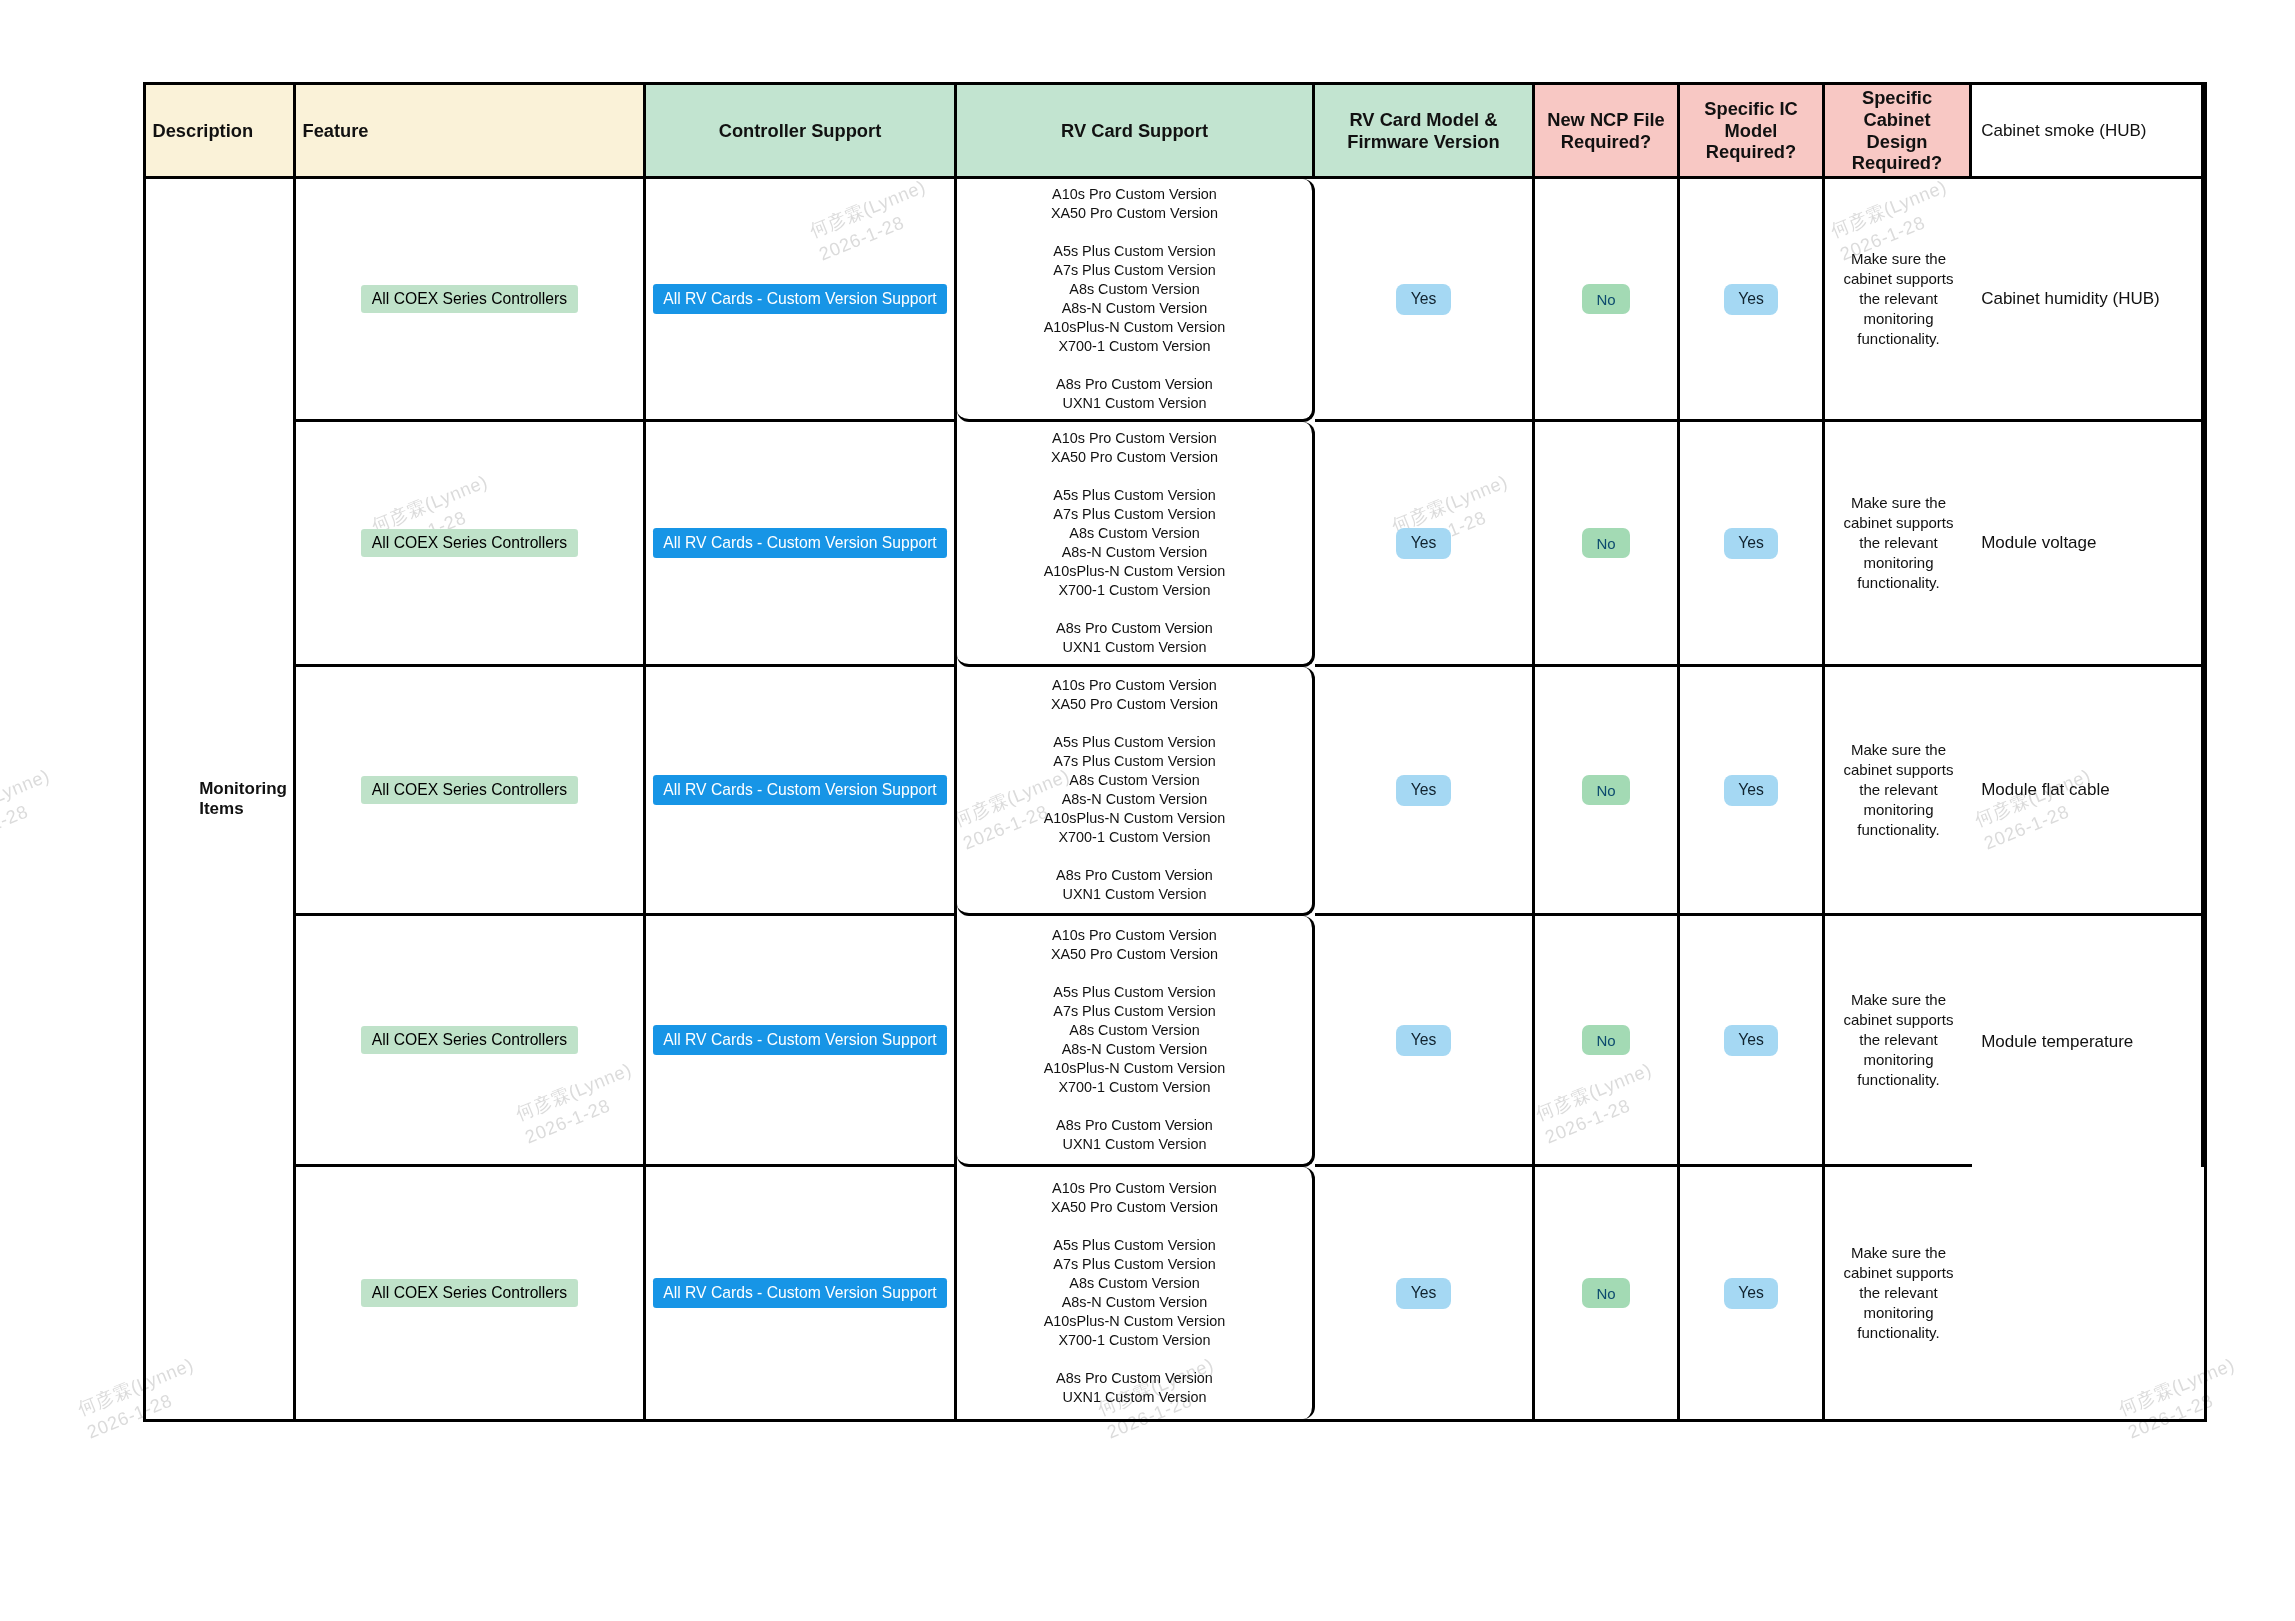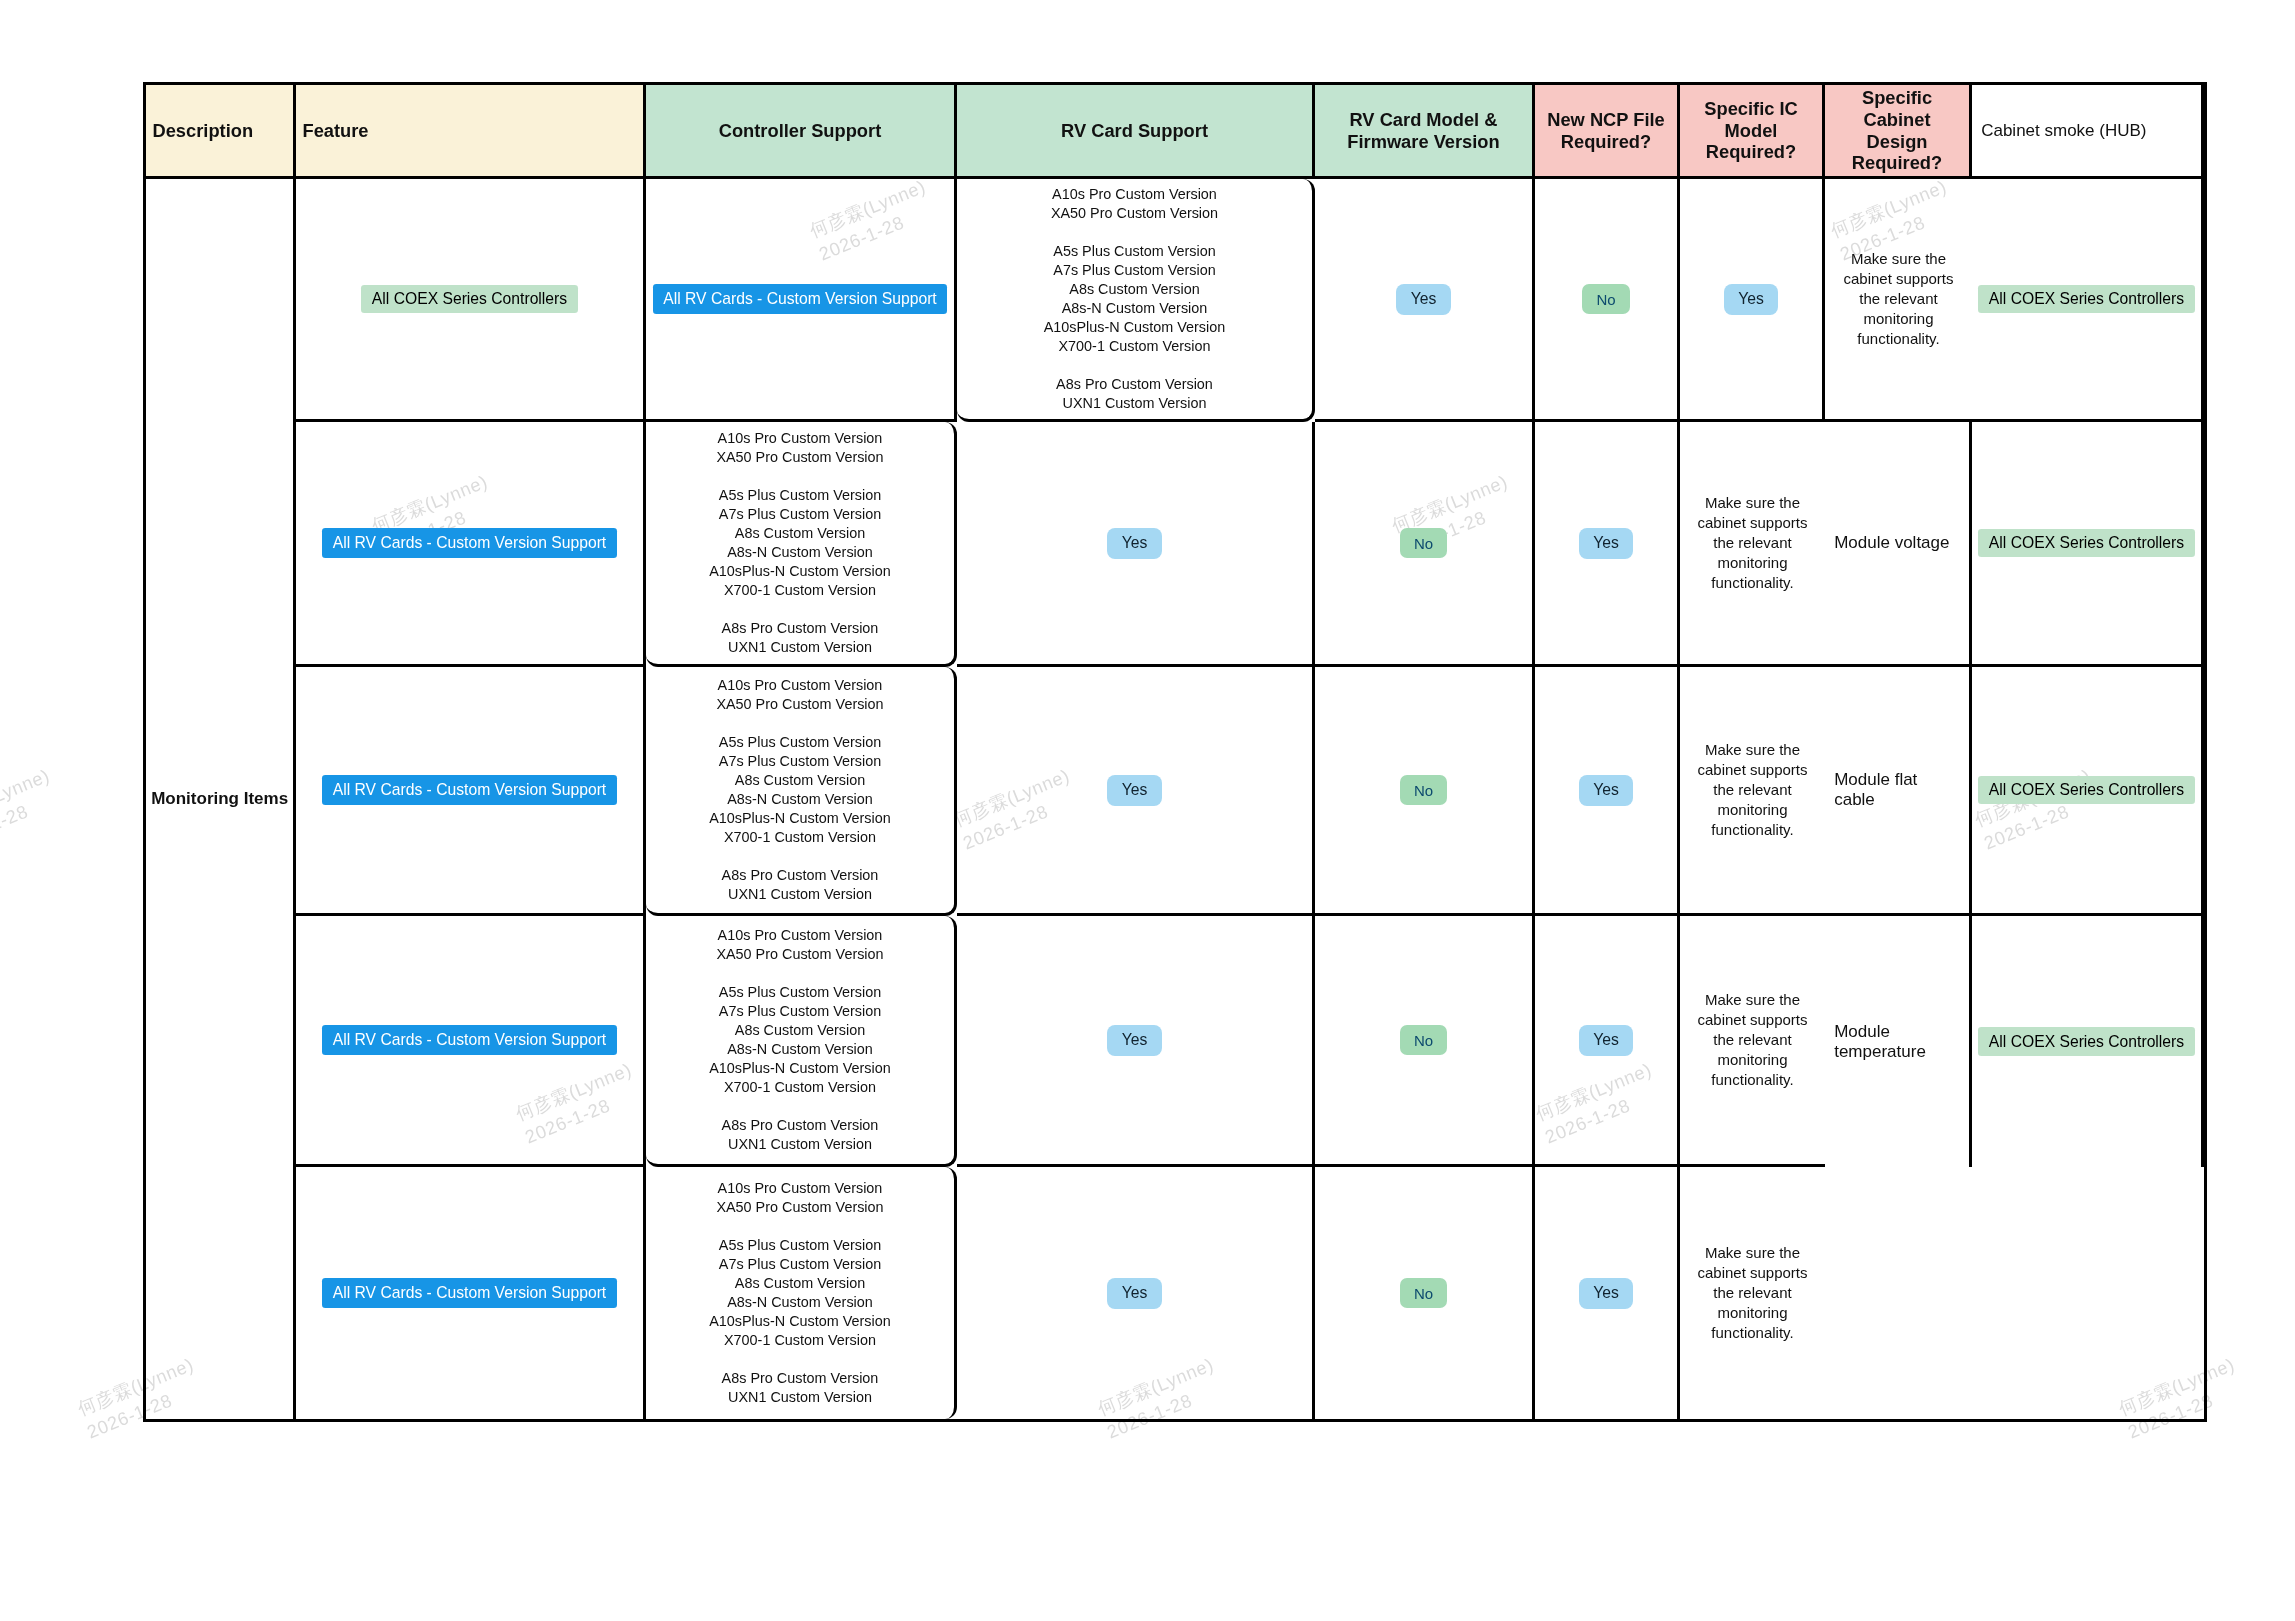--- a/index.html
+++ b/index.html
@@ -43,21 +43,21 @@
   .c-last { border-right:none; }
   .r-last { border-bottom:none; }
   .hdr { font-weight:bold; font-size:18.3px; line-height:1.18; white-space:pre-line; }
   .h-cream { background:#faf2d8; }
   .h-mint  { background:#c2e4d0; }
   .h-pink  { background:#f8c8c4; }
   .align-left { justify-content:flex-start; text-align:left; padding-left:6.5px; }
   .desc-cell {
     grid-column:1; grid-row:2 / 7;
     font-weight:bold; font-size:17px;
-    justify-content:flex-start; text-align:left; padding-left:5.2px; padding-right:2.6px;
+    justify-content:flex-start; text-align:left; padding-left:5.2px; padding-right:2.6px;margin-left:48px;
   }
   .feature-cell {
     font-weight:normal; font-size:17px;
     justify-content:flex-start; text-align:left;
     padding-left:9.2px; padding-right:6.5px;
   }
   .models-cell { font-size:14.4px; line-height:19px; white-space:pre-line;border-radius:12px; }
   .notes-cell  { font-size:15px; line-height:20px; white-space:pre-line; padding:0 14.4px; }
   .badge { display:inline-block; white-space:nowrap; }
   .badge-green { background:#bfe2c9; color:#000000; font-size:15.7px; padding:5.2px 10.5px;  border-radius:3.3px; }
@@ -139,20 +139,21 @@
     </div>
   <div class="cell">
       <span class="badge badge-no">No</span>
     </div>
   <div class="cell">
       <span class="badge badge-yes">Yes</span>
     </div>
   <div class="cell notes-cell c-last">Make sure the cabinet supports
 the relevant monitoring functionality.</div>
 
+  <div class="cell feature-cell">Cabinet humidity (HUB)</div>
   <div class="cell">
       <span class="badge badge-green">All COEX Series Controllers</span>
     </div>
   <div class="cell">
       <span class="badge badge-blue">All RV Cards - Custom Version Support</span>
     </div>
   <div class="cell models-cell">A10s Pro Custom Version
 XA50 Pro Custom Version
 
 A5s Plus Custom Version

